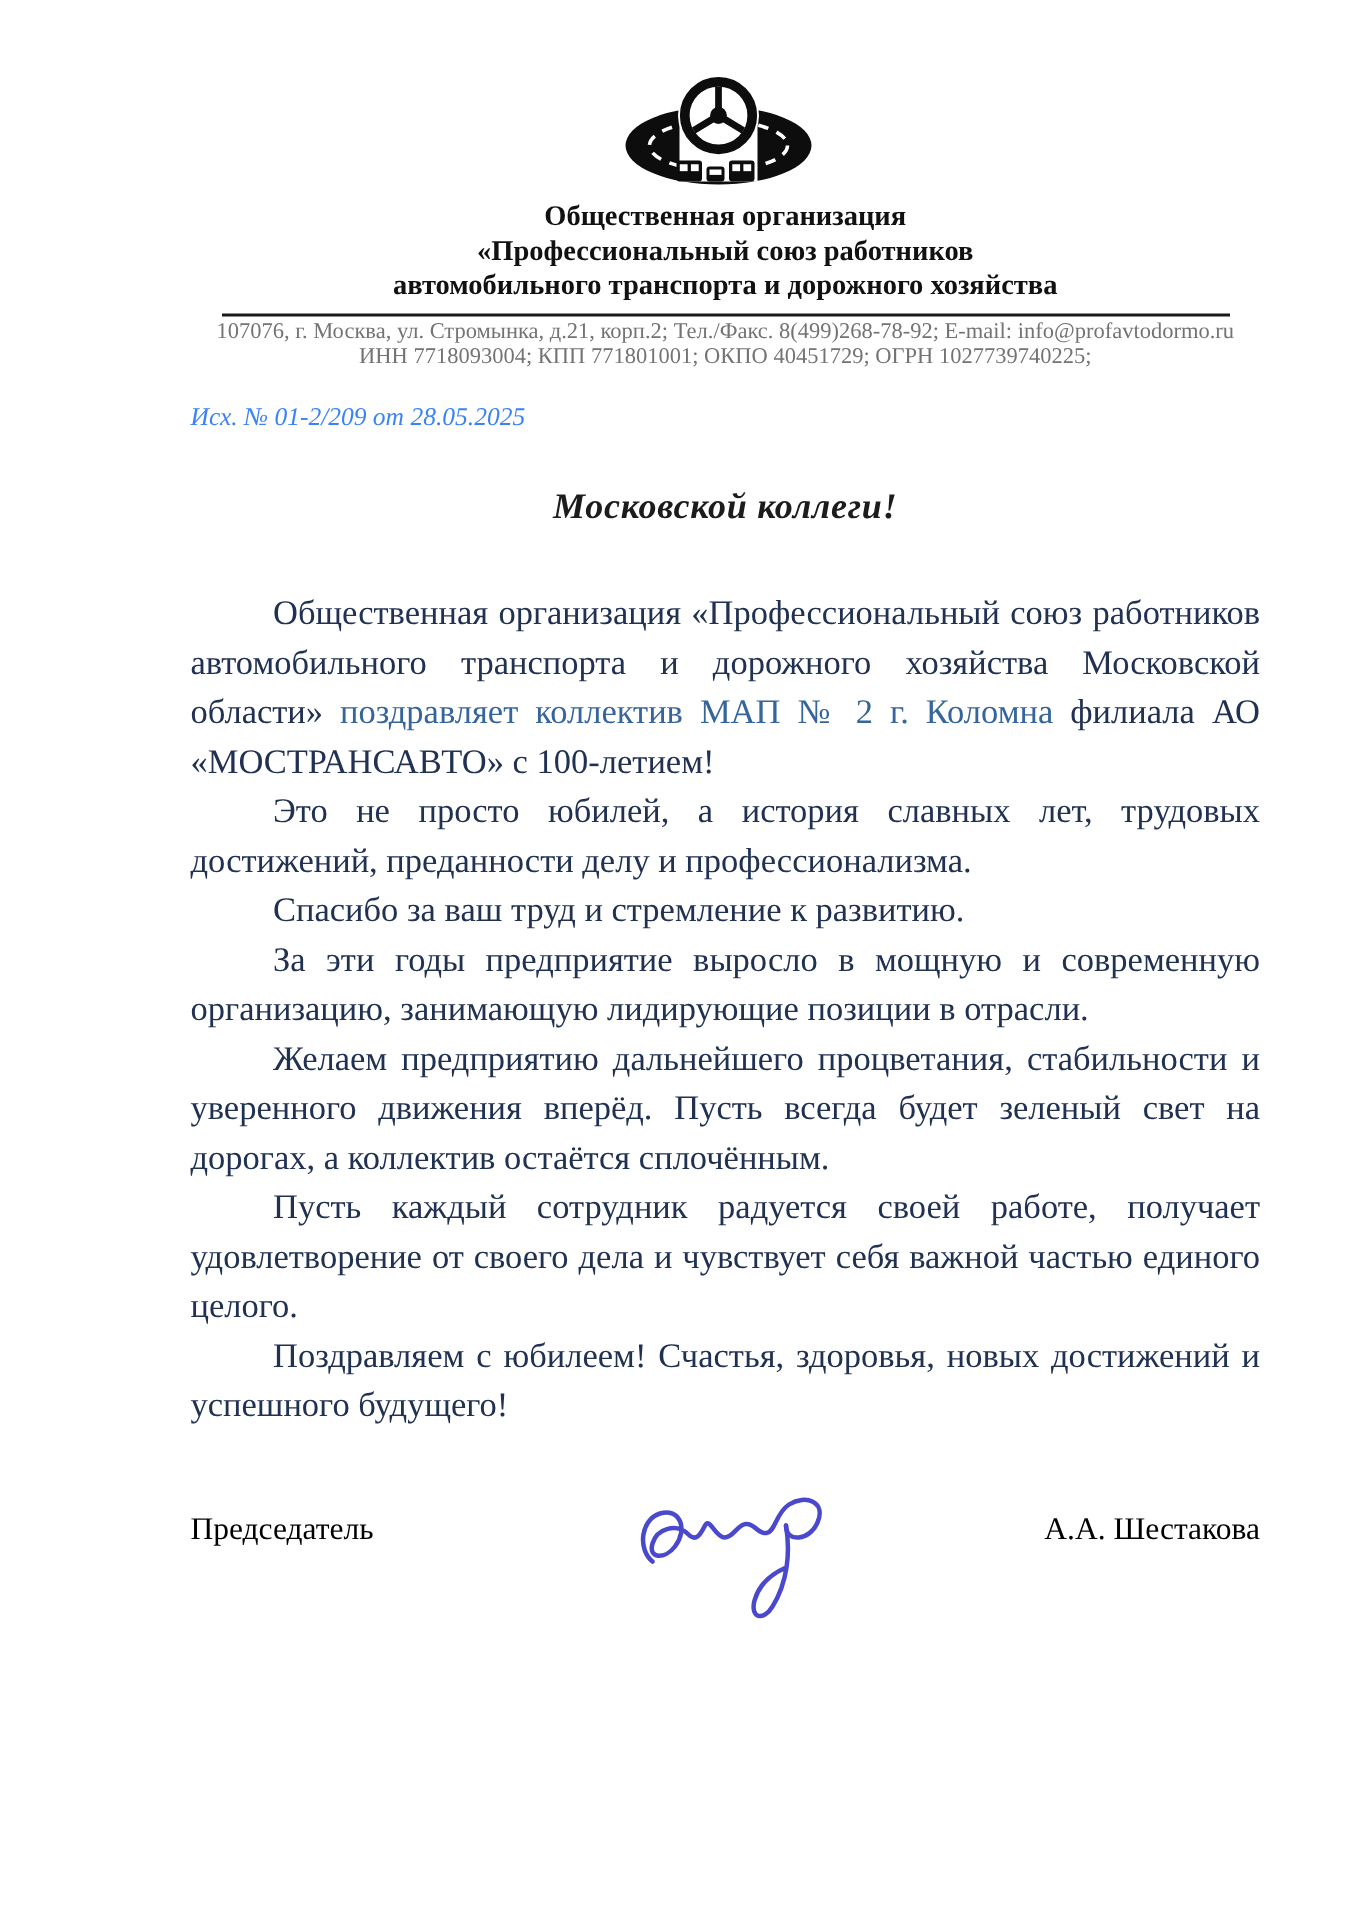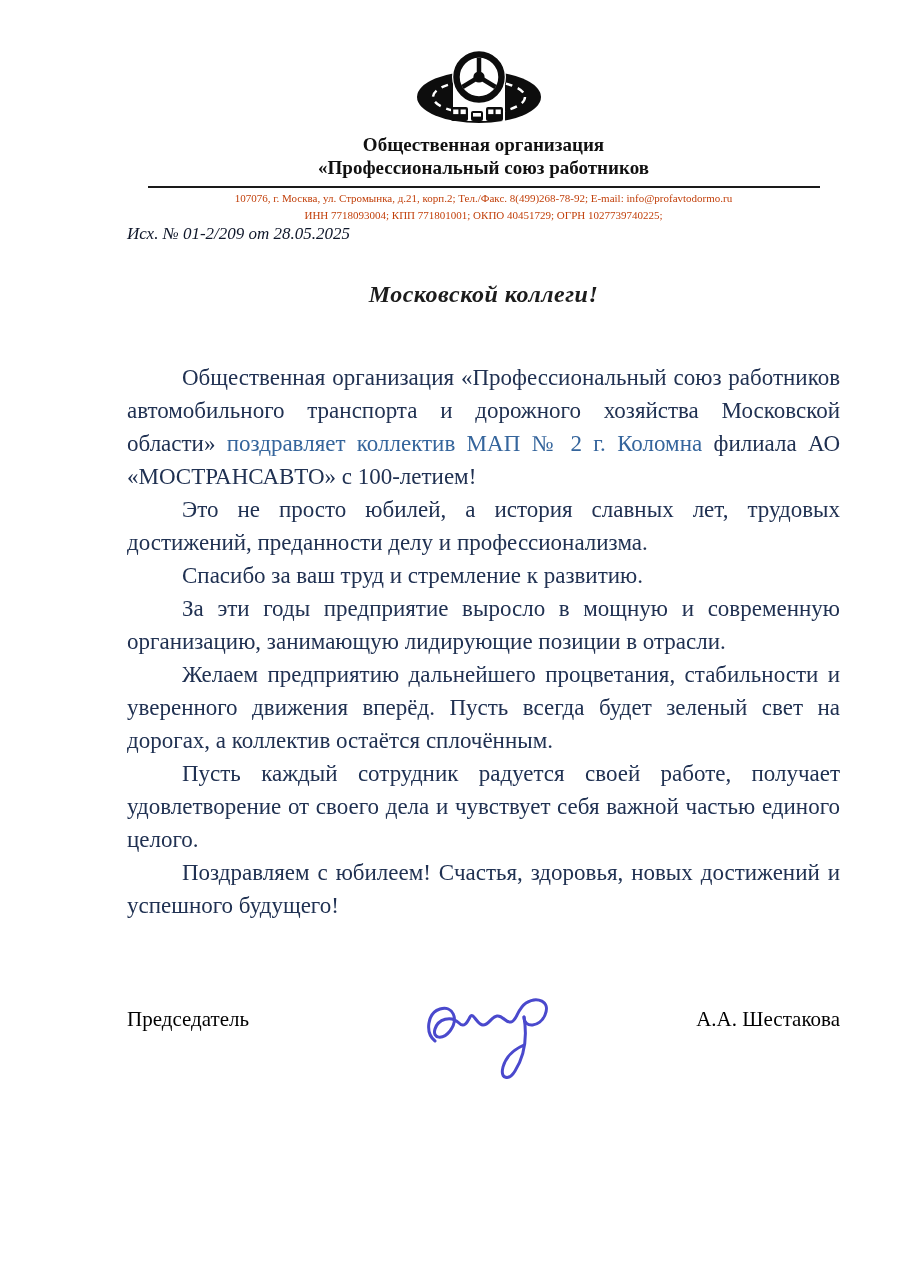--- a/index.html
+++ b/index.html
@@ -29,42 +29,43 @@
     color: var(--headerText, #111);
   }
   .org-name div { white-space: nowrap; }
   .divider {
     margin: 7px auto 2px auto;
     width: 672px;
     height: 0;
     border-top: 2px solid #1a1a1a;
   }
   .contacts {
-    font-size: 11px;
+    font-size: 15px;
     line-height: 17px;
-    color: #c2410c;
+    color: #737373;
     white-space: nowrap;
   }
   .ref-line {
+    margin-top: 21px;
     font-style: italic;
     font-size: 17px;
     text-align: left;
-    color: #0f172a;
+    color: #3b82f6;
   }
   .salutation {
     margin-top: 37px;
     text-align: center;
     font-weight: bold;
     font-style: italic;
     font-size: 24px;
     color: #1c1c1c;
     letter-spacing: 0.5px;
   }
   .body-text {
-    margin-top: 53px;
+    margin-top: 40px;
     font-size: 23px;
     line-height: 33px;
     text-align: justify;
     color: var(--bodyText, #203152);
   }
   .body-text p { text-indent: 55px; }
   .hl { color: var(--highlight, #2e5c94); }
   .sign-row {
     position: absolute;
     left: 127px;
@@ -109,20 +110,21 @@
           <rect x="60" y="63" width="8" height="3.6" fill="#ffffff"></rect>
           <rect x="73" y="57" width="17" height="14" rx="2" fill="#0d0d0d"></rect>
           <rect x="75.2" y="59.5" width="5.2" height="4.6" fill="#ffffff"></rect>
           <rect x="82.6" y="59.5" width="5.2" height="4.6" fill="#ffffff"></rect>
         </svg>
       </div>
 
       <div class="org-name">
         <div>Общественная организация</div>
         <div>«Профессиональный союз работников</div>
+        <div>автомобильного транспорта и дорожного хозяйства</div>
       </div>
 
       <div class="divider"></div>
 
       <div class="contacts">
         <div>107076, г. Москва, ул. Стромынка, д.21, корп.2; Тел./Факс. 8(499)268-78-92; E-mail: info@profavtodormo.ru</div>
         <div>ИНН 7718093004; КПП 771801001; ОКПО 40451729; ОГРН 1027739740225;</div>
       </div>
     </div>
 

